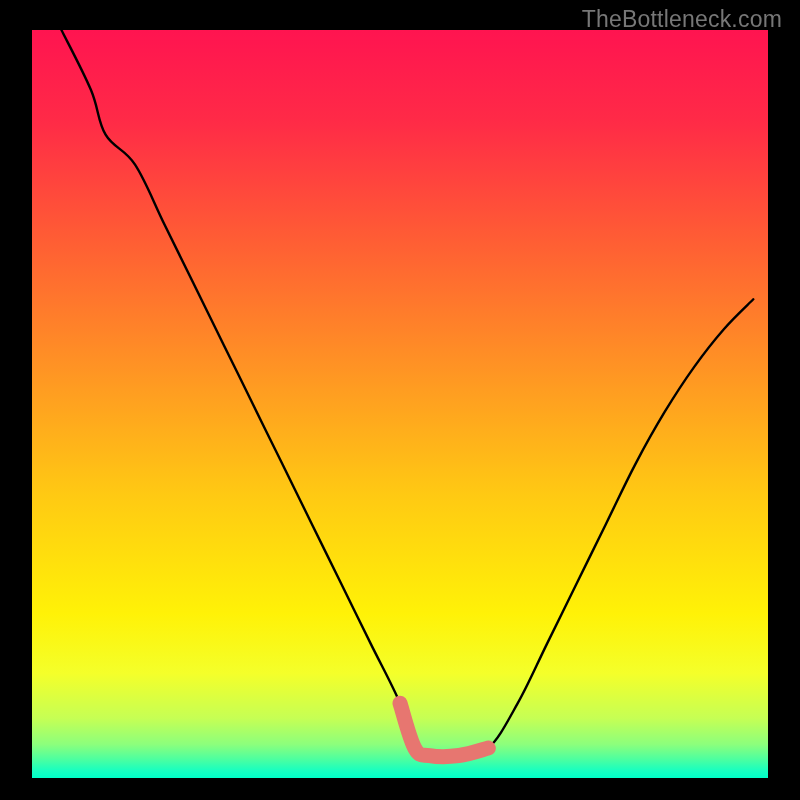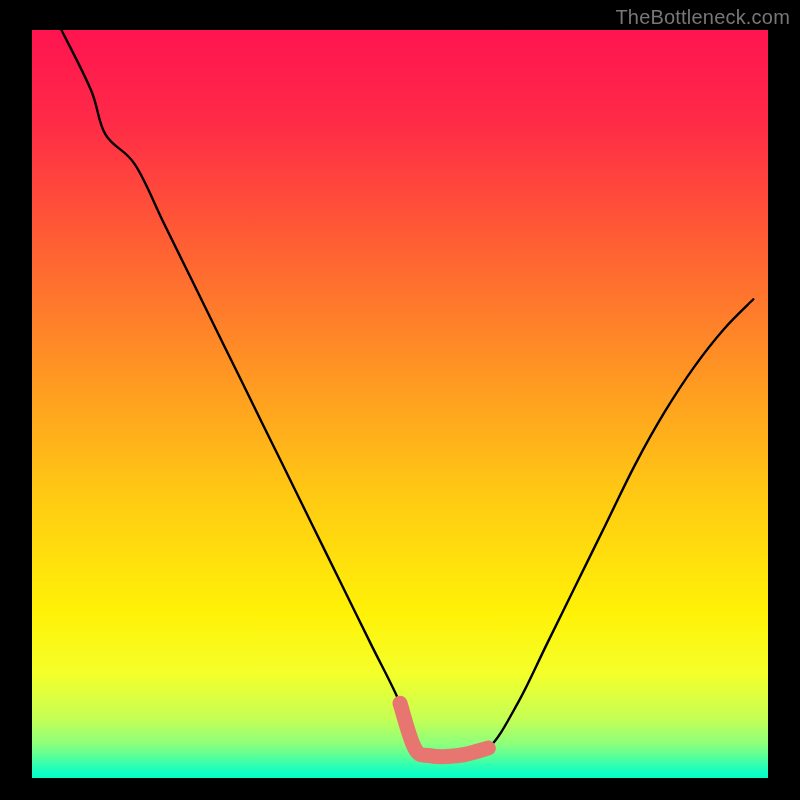--- a/index.html
+++ b/index.html
@@ -13,23 +13,23 @@
   }
   .frame {
     position: relative;
     width: 800px;
     height: 800px;
     background: #000;
   }
   .watermark {
     position: absolute;
     top: 6px;
-    right: 10px;
+    right: 18px;
     color: #777;
-    font-size: 20px;
+    font-size: 23px;
     font-weight: 400;
     letter-spacing: 0.2px;
     z-index: 10;
   }
   svg.plot {
     position: absolute;
     left: 32px;
     top: 30px;
     width: 736px;
     height: 748px;

